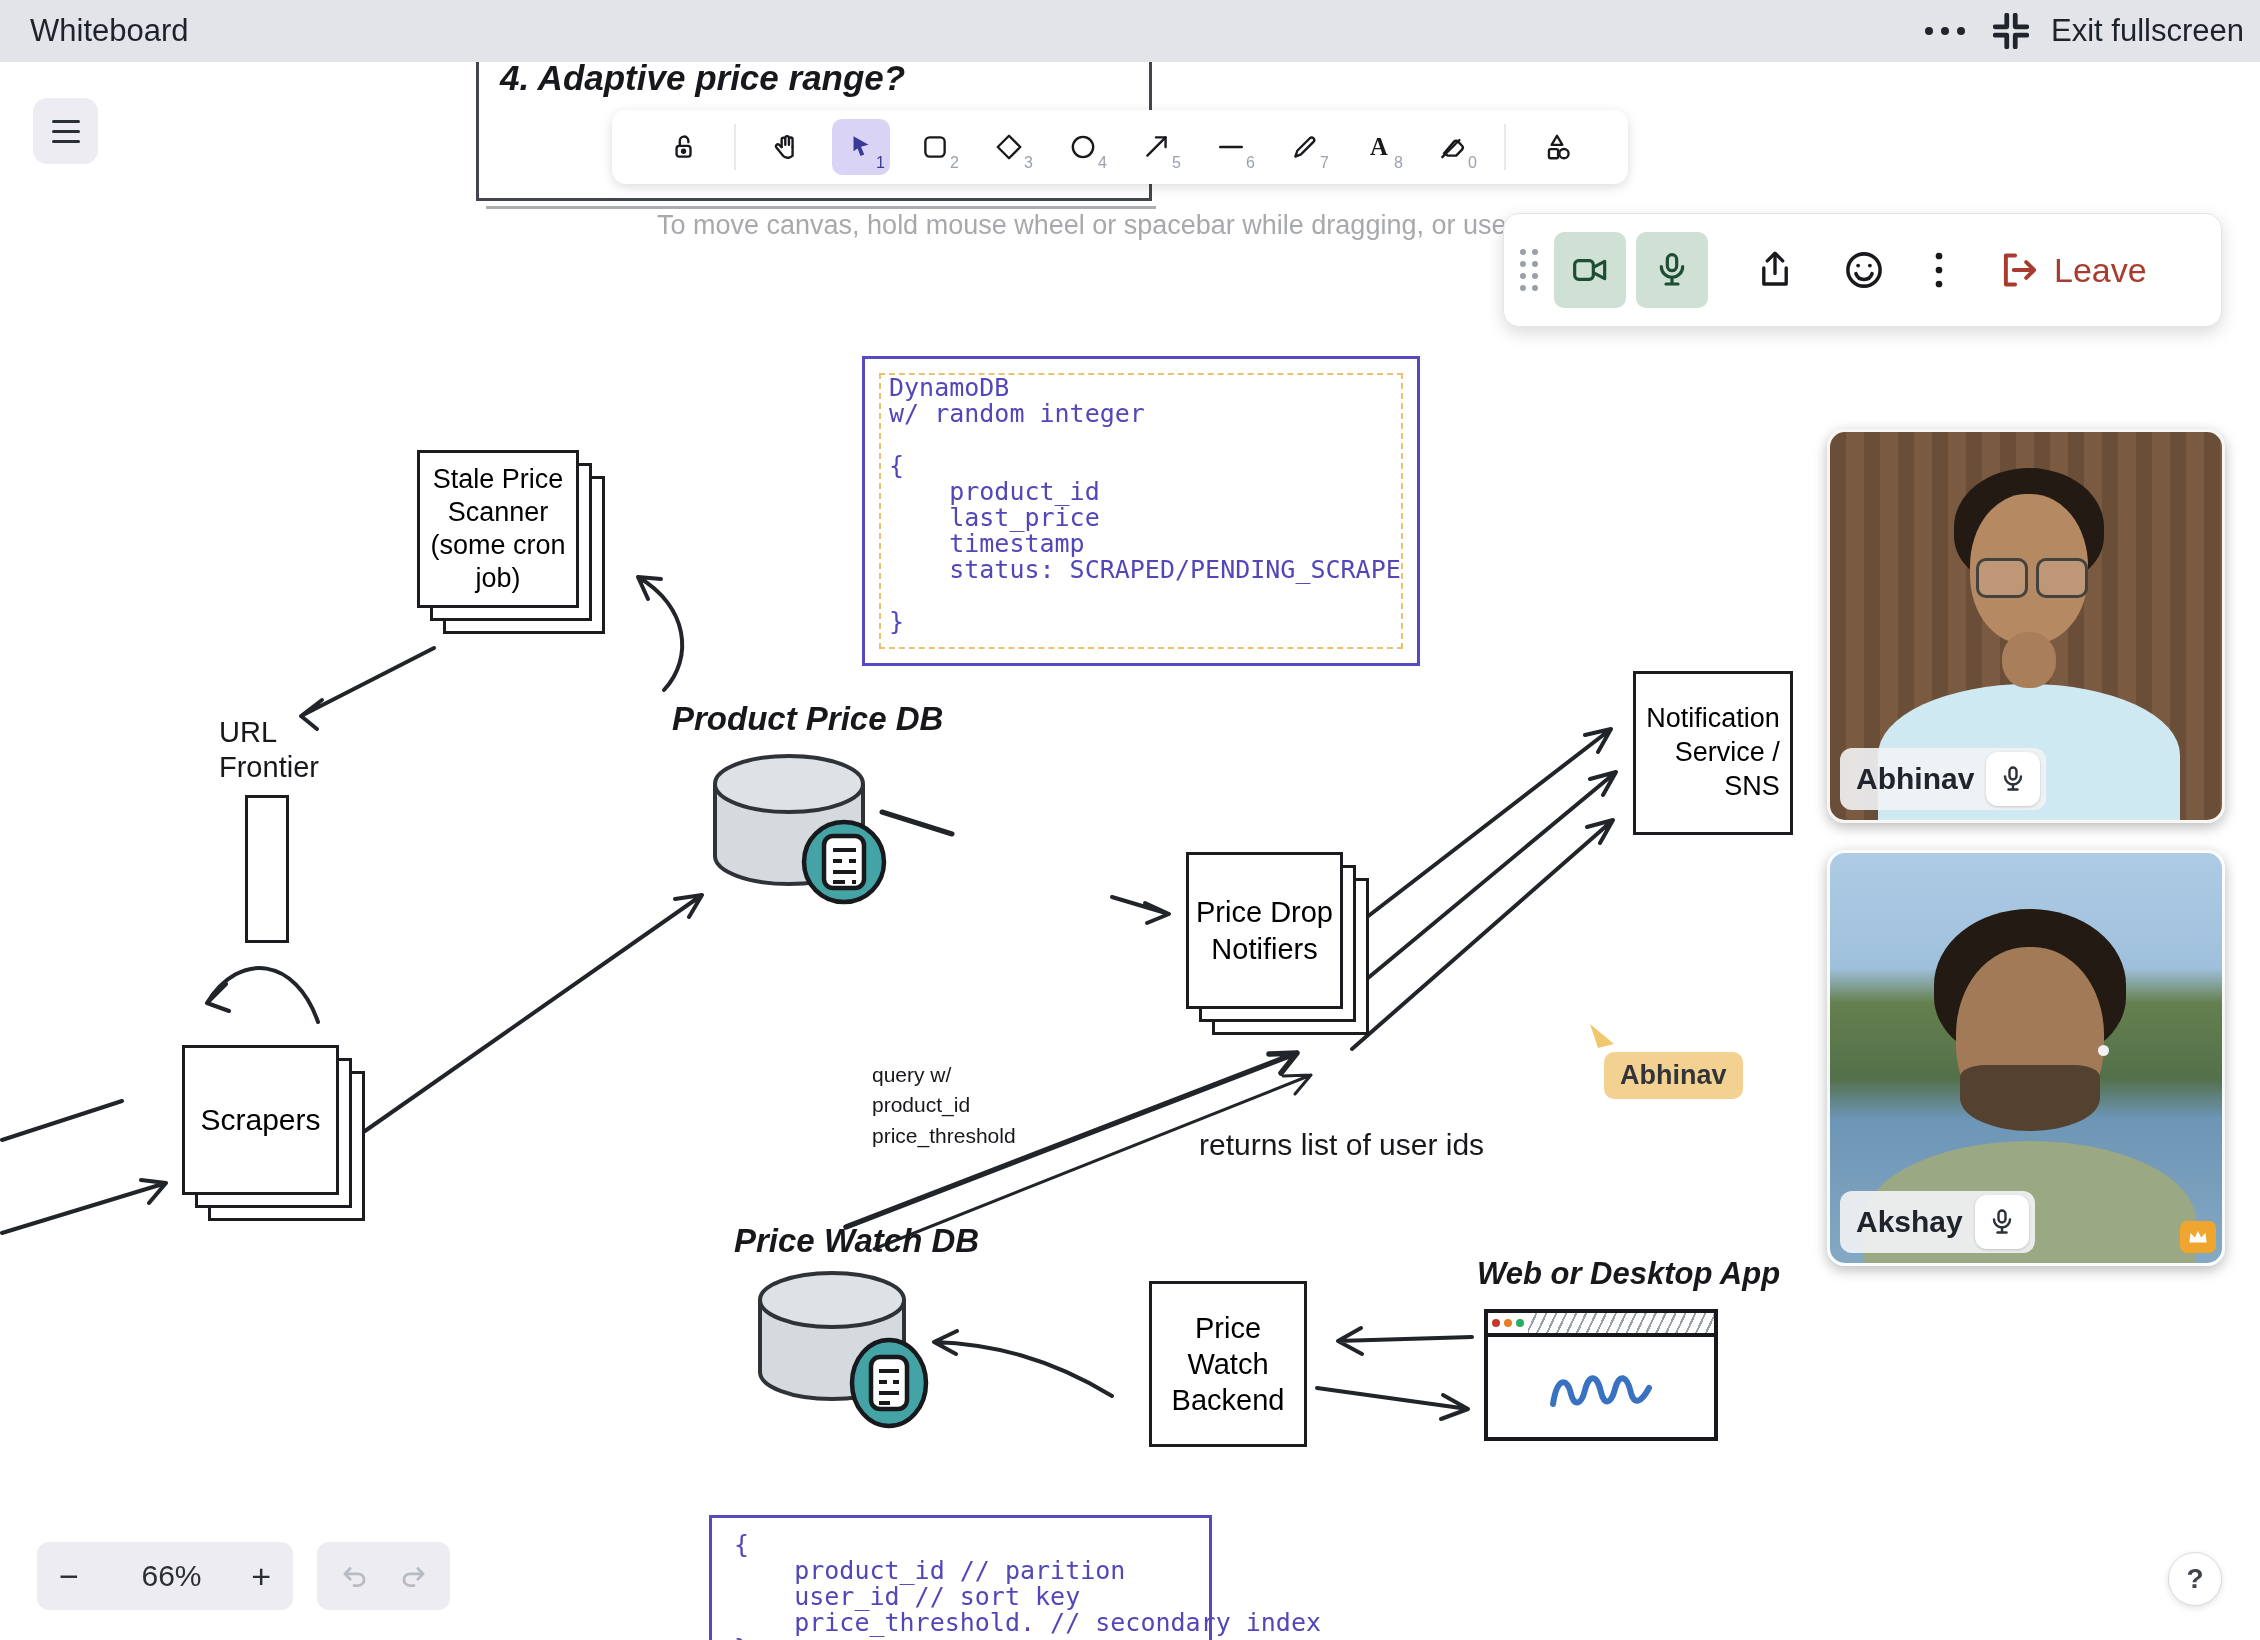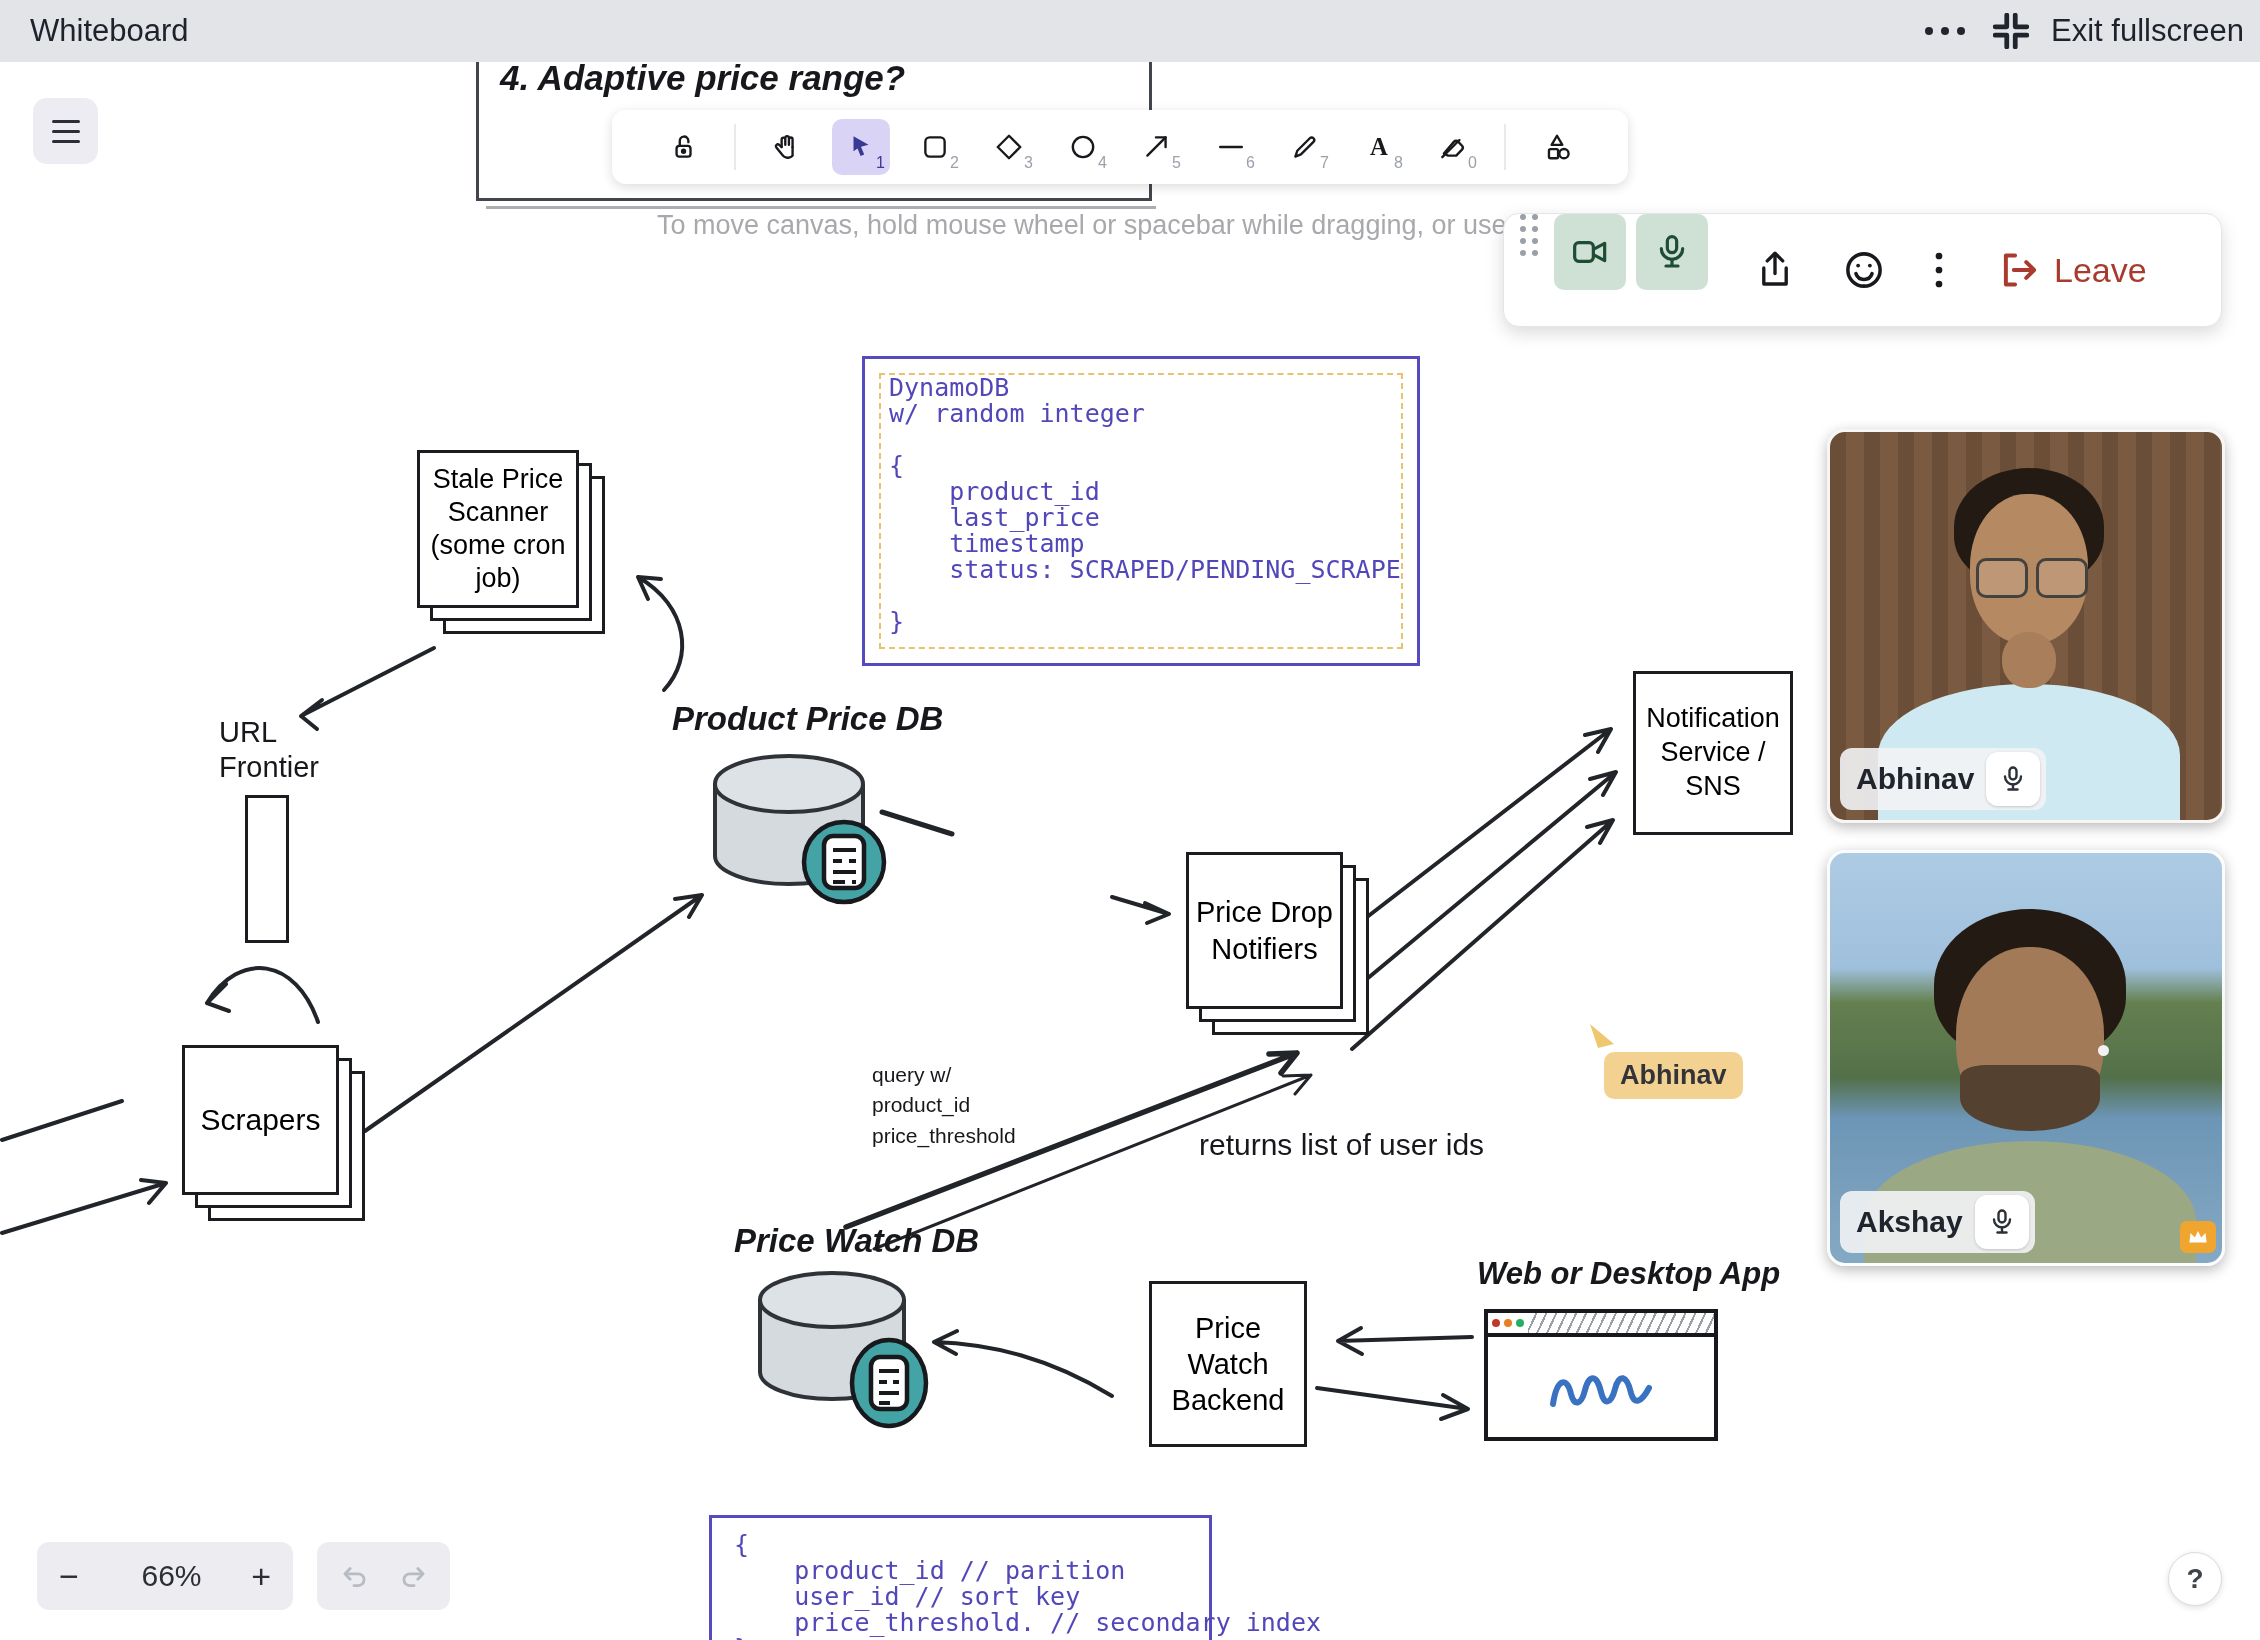--- a/index.html
+++ b/index.html
@@ -33,21 +33,21 @@
   .tool svg{display:block;}
   .knum{position:absolute;right:5px;bottom:3px;font-size:16px;color:#9ba1ab;}
   .tb-div{width:2px;height:46px;background:#e8e9ec;margin:0 6px;}
 
   
   .helper{position:absolute;left:657px;top:210px;font-size:27px;color:#a7a9ad;z-index:15;white-space:nowrap;}
 
   
   .controls{position:absolute;left:1503px;top:213px;width:719px;height:114px;background:#fff;
             border:1.5px solid #e3e5e9;border-radius:16px;box-shadow:0 6px 18px rgba(0,0,0,.15);
-            display:flex;z-index:50;padding:0 34px 0 16px;box-sizing:border-box;}
+            display:flex;align-items:center;z-index:50;padding:0 34px 0 16px;box-sizing:border-box;}
   .draghandle{display:grid;grid-template-columns:repeat(2,6px);grid-auto-rows:6px;gap:6px;margin-right:16px;cursor:grab;}
   .draghandle i{width:6px;height:6px;border-radius:50%;background:#9aa0a8;display:block;}
   .cbtn{width:72px;height:76px;border-radius:10px;display:flex;align-items:center;justify-content:center;cursor:pointer;}
   .cbtn.green{background:#cfe1d4;}
   .cbtn + .cbtn{margin-left:10px;}
   .cicon{margin-left:46px;cursor:pointer;display:flex;align-items:center;justify-content:center;}
   .leave{margin-left:52px;display:flex;align-items:center;gap:14px;cursor:pointer;}
   .leave-label{font-size:34px;color:#a93b2e;font-weight:500;}
 
   
@@ -210,21 +210,21 @@
     <div class="lay front" style="left:0;top:0;width:157px;height:150px;font-size:30px;">Scrapers</div>
   </div>
 
   <div class="stack" style="left:1186px;top:852px;">
     <div class="lay" style="left:26px;top:26px;width:157px;height:157px;"></div>
     <div class="lay" style="left:13px;top:13px;width:157px;height:157px;"></div>
     <div class="lay front" style="left:0;top:0;width:157px;height:157px;font-size:29px;line-height:1.25;white-space:pre-line;">Price Drop
 Notifiers</div>
   </div>
 
-  <div class="pbox" style="left:1633px;top:671px;width:160px;height:164px;font-size:27px;line-height:1.25;">Notification
+  <div class="pbox" style="left:1633px;top:671px;width:160px;height:164px;font-size:27px;line-height:1.25;text-align:right;">Notification
 Service /
 SNS</div>
   <div class="pbox" style="left:1149px;top:1281px;width:158px;height:166px;font-size:29px;line-height:1.25;">Price Watch
 Backend</div>
 
   <div class="codebox" style="left:862px;top:356px;width:558px;height:310px;">
     <div class="dashed"></div>
     <div class="codetext" style="left:24px;top:16px;">
         <div>DynamoDB</div>
         <div>w/ random integer</div>

